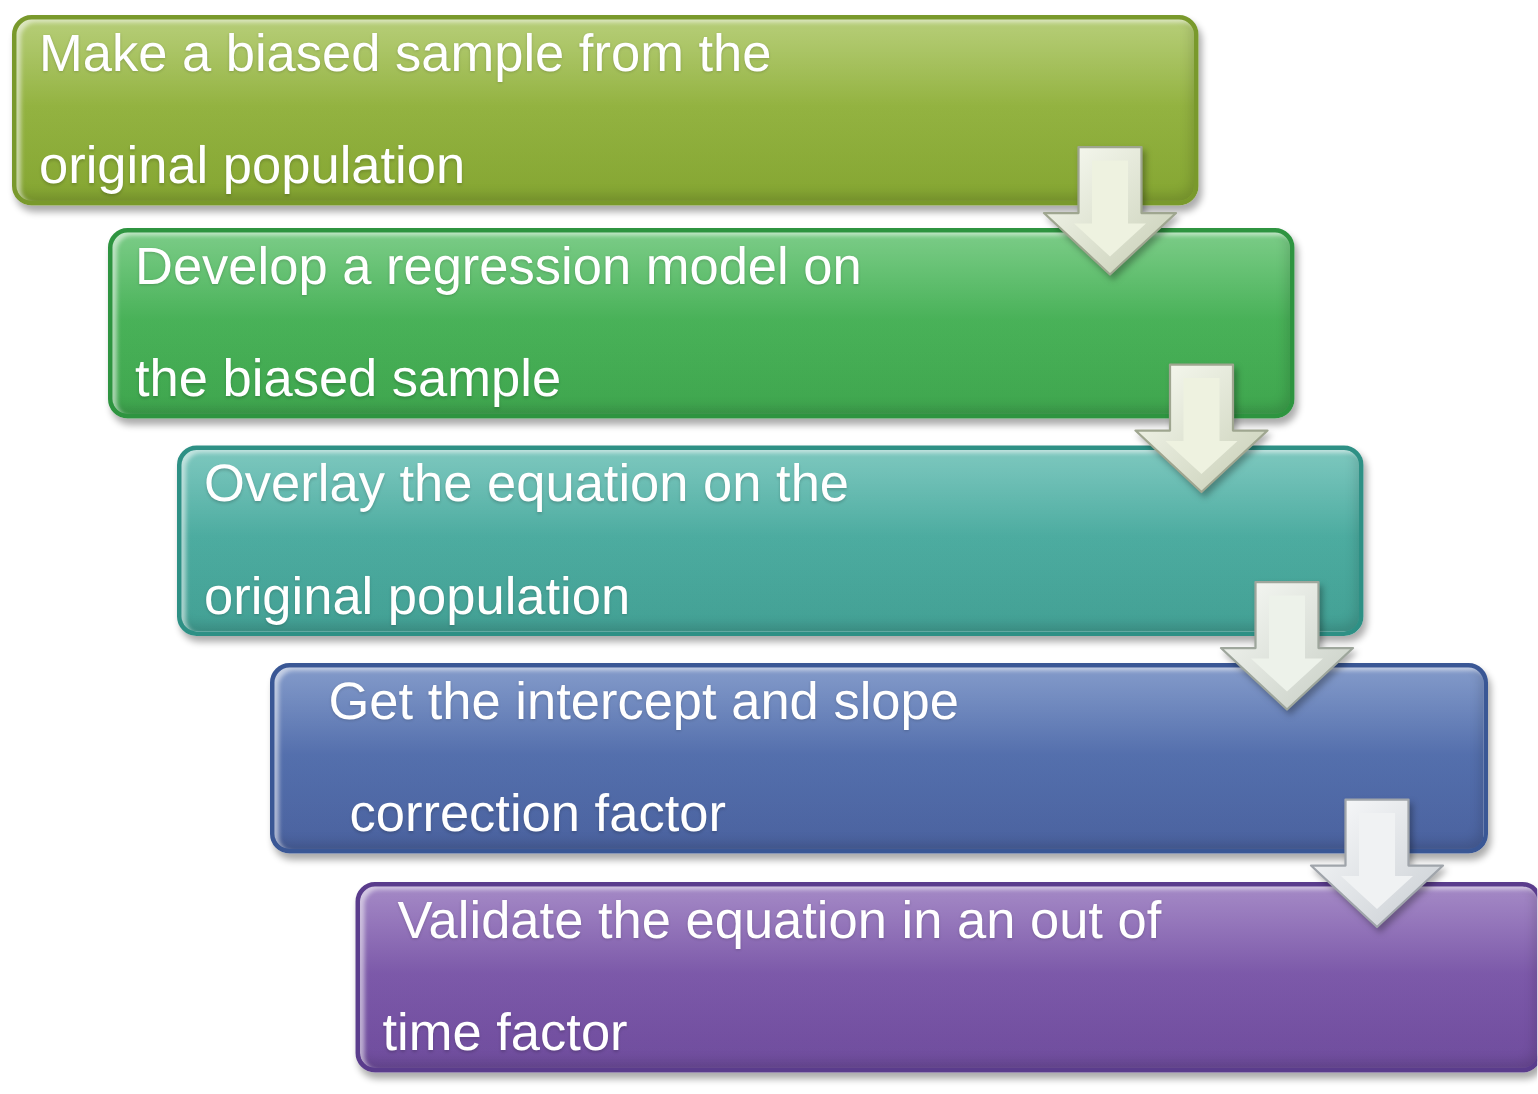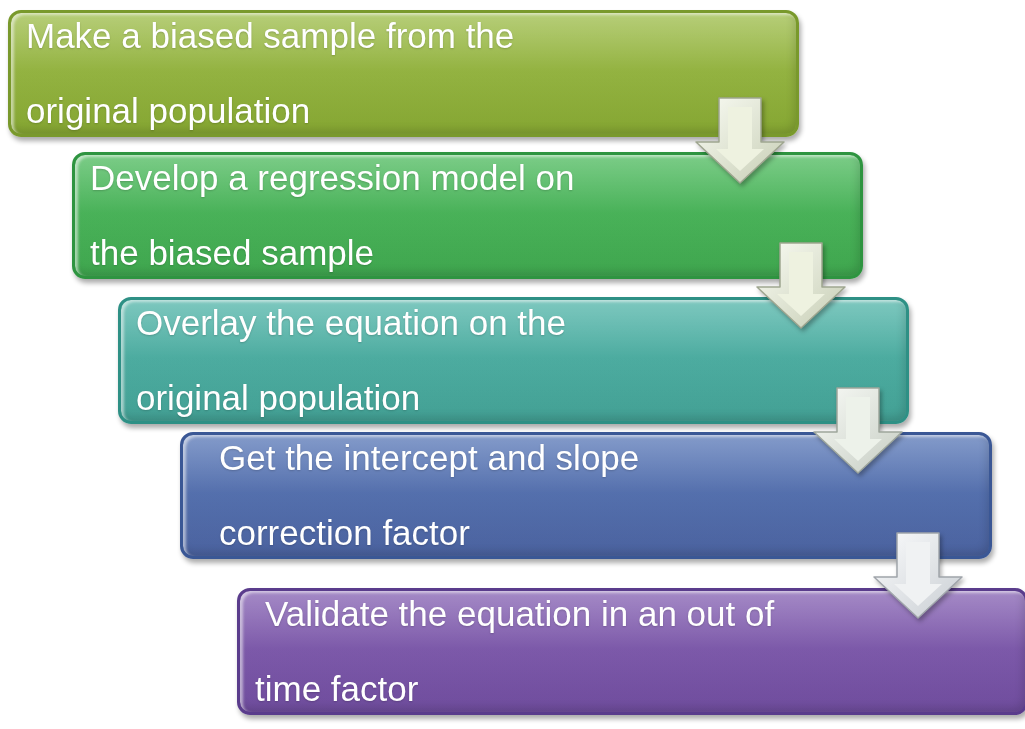--- a/index.html
+++ b/index.html
@@ -38,21 +38,21 @@
     color: #ffffff;
     font-size: 35px;
     line-height: 46px;
     white-space: nowrap;
     text-shadow: 0 1px 2px rgba(0,0,0,0.18);
   }
 
   .step-1 { left: 8px;   top: 10px;  }
   .step-2 { left: 72px;  top: 152px; }
   .step-3 { left: 118px; top: 297px; }
-  .step-4 { left: 180px; top: 432px; padding-left: 36px; }
+  .step-4 { left: 180px; top: 442px; padding-left: 36px; }
   .step-5 { left: 237px; top: 588px; }
 
   
   .arrow {
     position: absolute;
     width: 92px;
     height: 90px;
     z-index: 5;
   }
   .arrow svg {
@@ -81,21 +81,21 @@
     <div class="line" style="color: rgb(255, 255, 255); margin-top: 24px;">the biased sample</div>
   </div>
 
   <div class="step step-3" style="--ft: #52b5a9; --fb: #3f9e92; --bd: #2e9085;">
     <div class="line" style="color: rgb(255, 255, 255);">Overlay the equation on the</div>
     <div class="line" style="color: rgb(255, 255, 255);">original population</div>
   </div>
 
   <div class="step step-4" style="--ft: #5a79b8; --fb: #475f9d; --bd: #3a5795;">
     <div class="line" style="color: rgb(255, 255, 255);">Get the intercept and slope</div>
-    <div class="line" style="color: rgb(255, 255, 255);">correction factor</div>
+    <div class="line" style="color: rgb(255, 255, 255); margin-left: 14px;">correction factor</div>
   </div>
 
   <div class="step step-5" style="--ft: #8662b3; --fb: #6c499b; --bd: #5a3c8c;">
     <div class="line" style="color: rgb(255, 255, 255); margin-left: 10px;">Validate the equation in an out of</div>
     <div class="line" style="color: rgb(255, 255, 255);">time factor</div>
   </div>
 
   <div class="arrow arrow-1" style="--face: #eef2e0; --fl: #fafcf4; --fd: #c6cdb4; --edge: #9fa690;">
     <svg viewBox="0 0 92 90" xmlns="http://www.w3.org/2000/svg">
       <defs>

